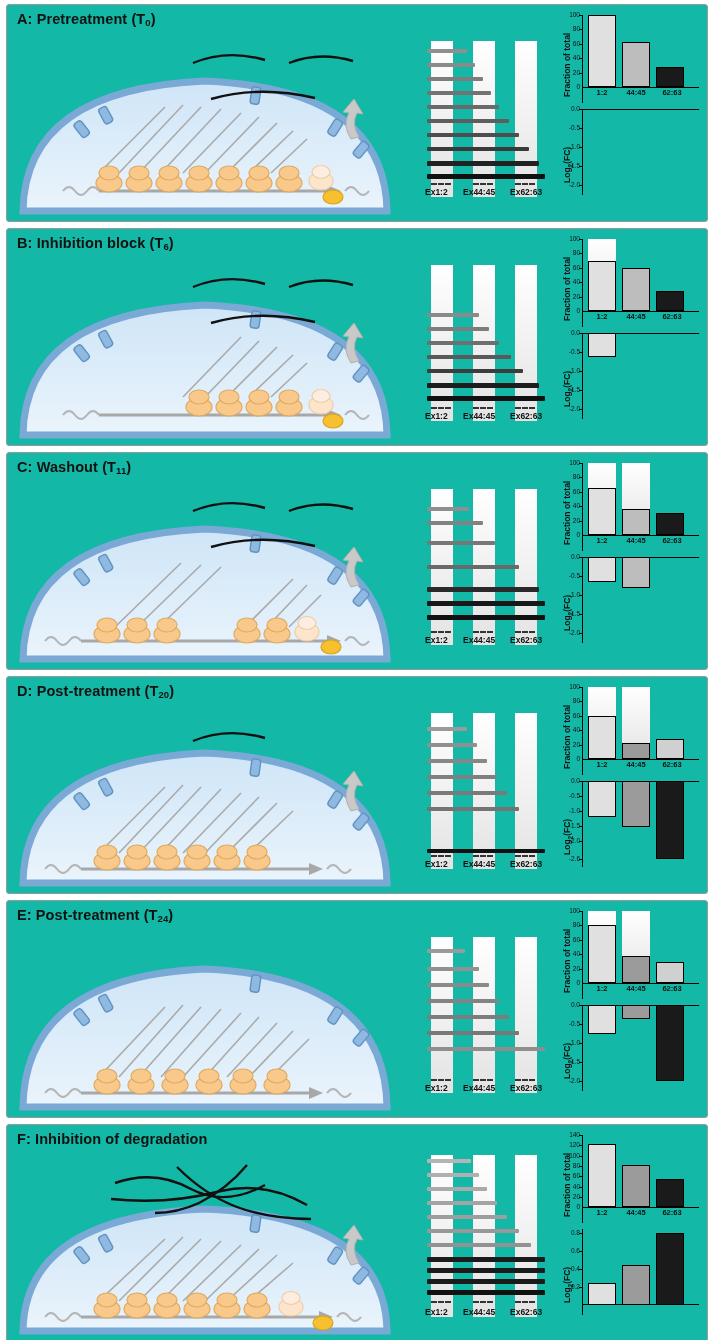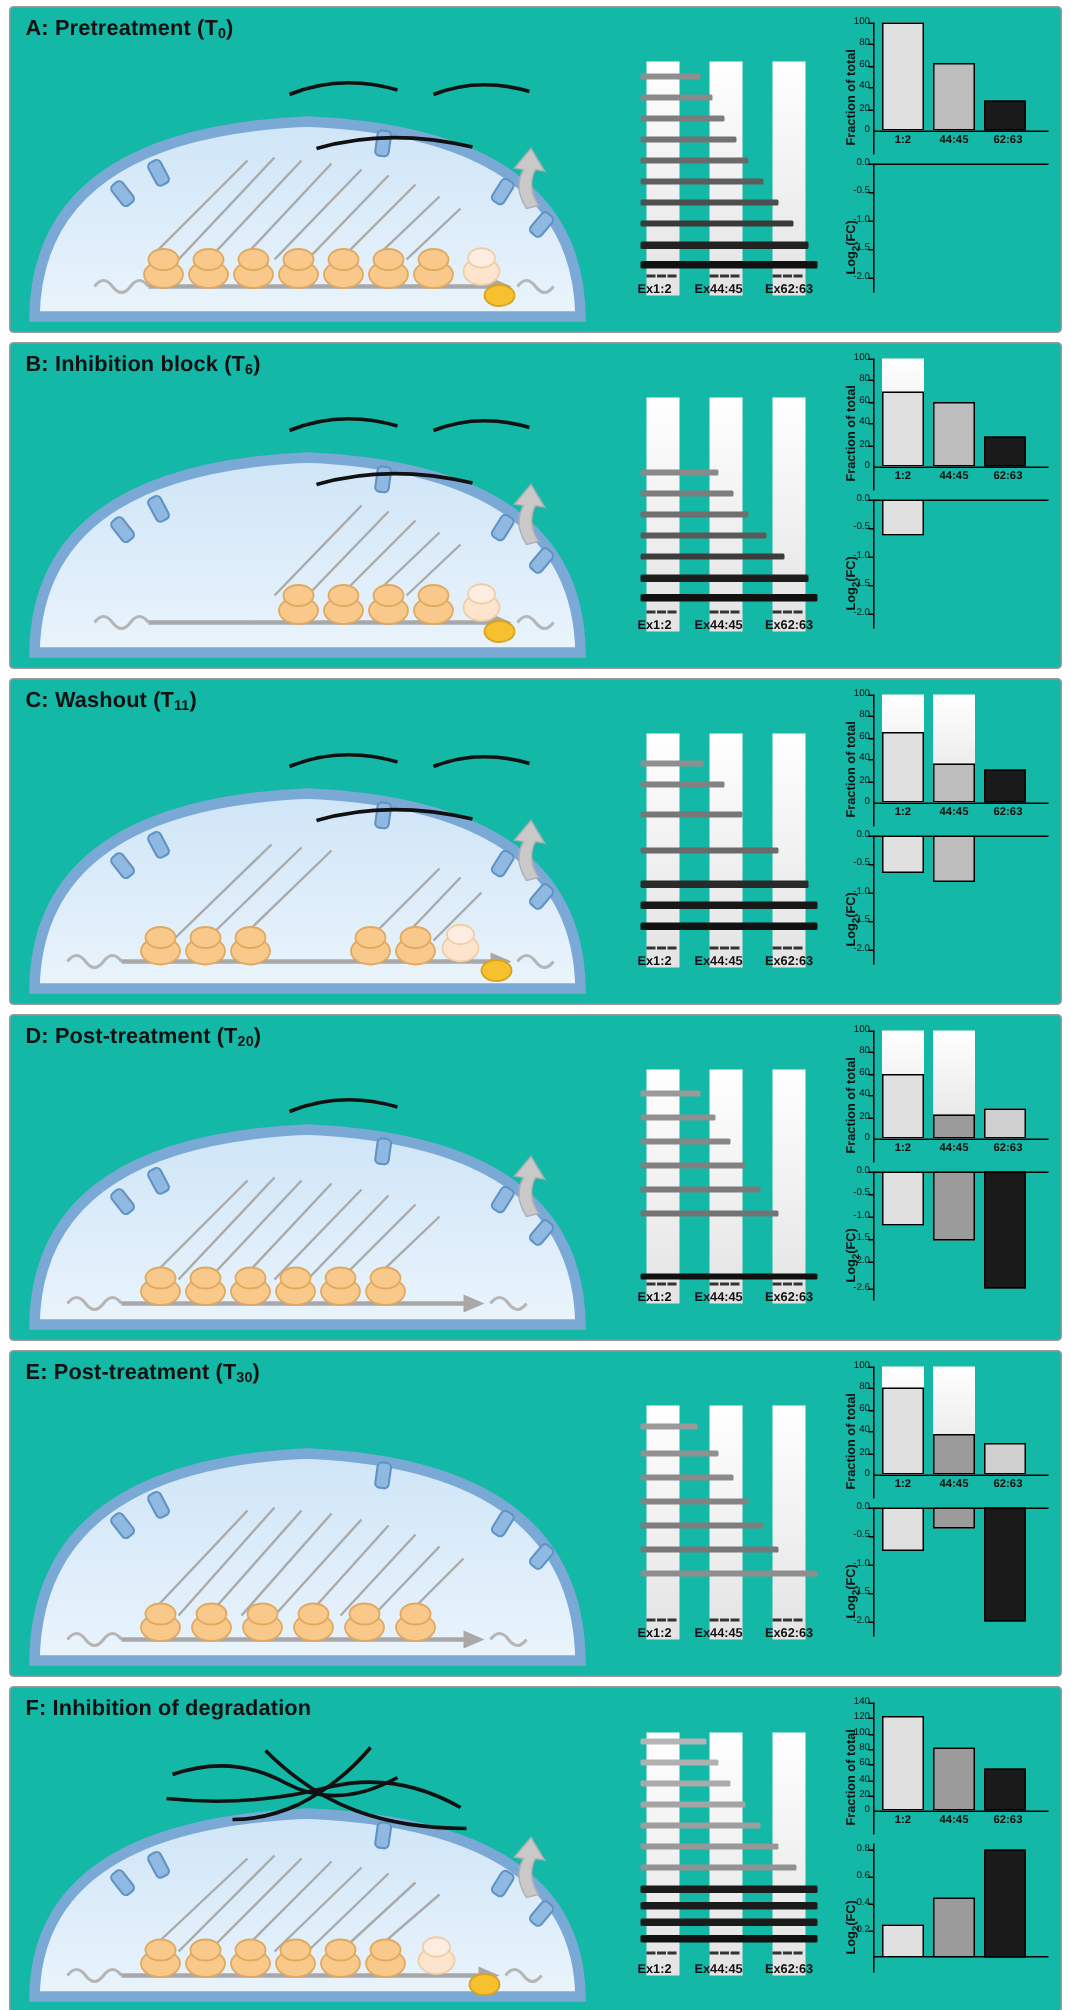--- a/index.html
+++ b/index.html
@@ -504,21 +504,21 @@
           <div class="tickmark" style="top:78px;"></div>
         <div class="bar" style="left:6px;top:0px;width:28px;height:36px;background:#e0e0e0;"></div>
         <div class="bar" style="left:40px;top:0px;width:28px;height:46px;background:#9b9b9b;"></div>
         <div class="bar" style="left:74px;top:0px;width:28px;height:78px;background:#1a1a1a;"></div>
       </div>
     </div>
   </div>
 
   <div class="panel" style="height:218px;">
     <div class="panel-title">
-      <span>E: Post-treatment (T</span><sub>30</sub><span>)</span>
+      <span>E: Post-treatment (T</span><sub>24</sub><span>)</span>
     </div>
 
     <div class="cell">
       <svg class="cellsvg" width="400" height="186" viewBox="0 0 400 186">
         <path d="M8,180 Q10,50 190,42 Q370,50 372,180 Z" fill="url(#cy)" stroke="#7ba9d6" stroke-width="7"></path>
         <g fill="#8fb9e0" stroke="#5f93c4" stroke-width="1.4">
           <rect x="62" y="82" width="9" height="17" rx="3" transform="rotate(-38 66 90)"></rect>
           <rect x="86" y="68" width="9" height="17" rx="3" transform="rotate(-28 90 76)"></rect>
           <rect x="236" y="48" width="9" height="17" rx="3" transform="rotate(8 240 56)"></rect>
           <rect x="316" y="80" width="9" height="17" rx="3" transform="rotate(32 320 88)"></rect>

